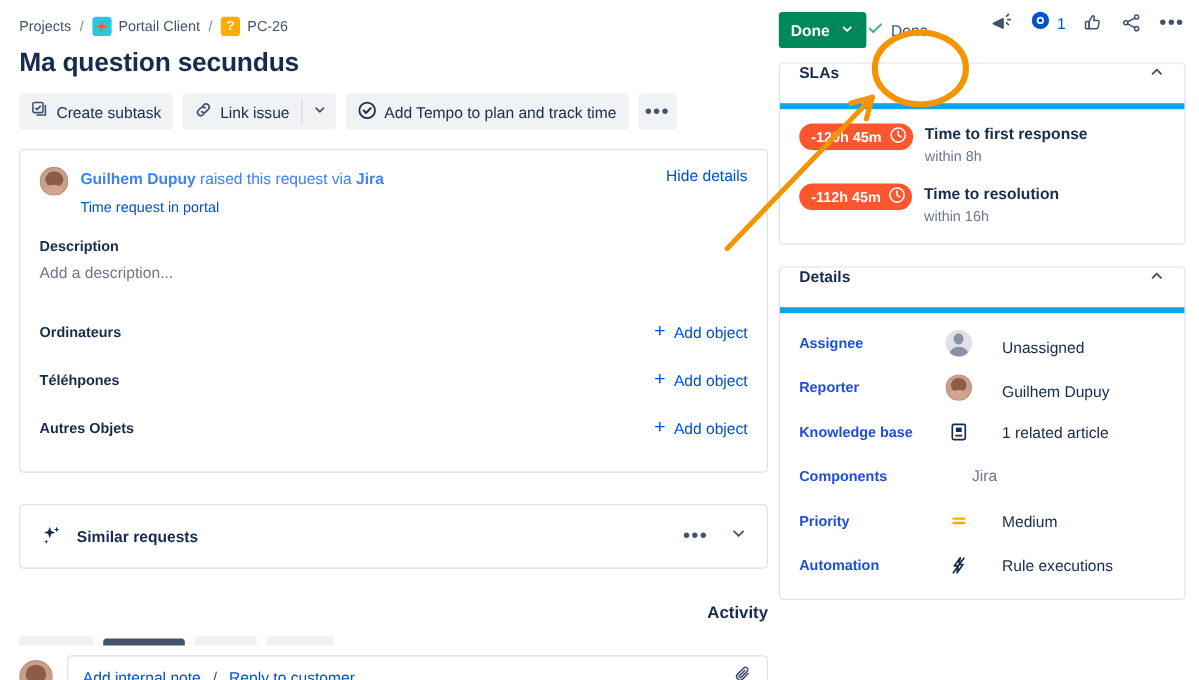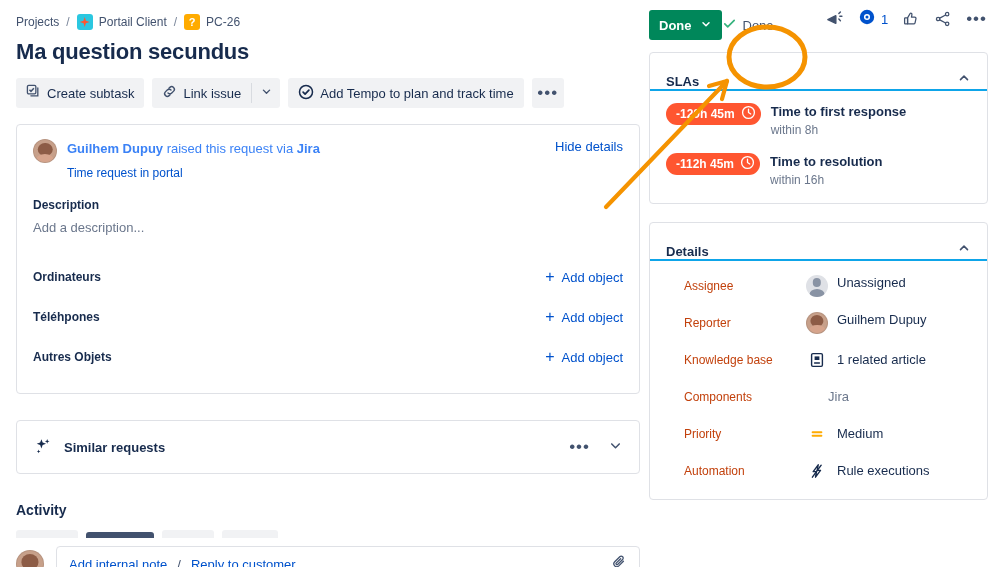--- a/index.html
+++ b/index.html
@@ -100,21 +100,21 @@
   
   .similar-card {
     margin-top: 26px; height: 54px; padding: 0 16px;
     display: flex; align-items: center; gap: 11px;
   }
   .sparkle { color: #172b4d; display: inline-flex; }
   .similar-title { font-size: 13px; font-weight: 700; color: #172b4d; }
   .similar-actions { margin-left: auto; display: flex; align-items: center; gap: 18px; color: #42526e; }
 
   
-  .activity-label { font-size: 14px; font-weight: 700; margin: 28px 0 8px 0; color: #172b4d; }
+  .activity-label { font-size: 14px; font-weight: 700; margin: 28px 0 8px 0; color: #172b4d; text-align: right; }
   .tabs-strip { position: relative; height: 12px; display: flex; align-items: flex-end; gap: 8px; }
   .tab-stub { height: 8px; border-radius: 3px 3px 0 0; background: #f1f2f4; }
   .tab-stub.active { background: #42526e; height: 6px; }
   .comment-row { display: flex; align-items: center; gap: 12px; margin-top: 8px; }
   .comment-box {
     flex: 1; height: 36px; border: 1px solid #dfe1e6; border-radius: 4px; background: #fff;
     display: flex; align-items: center; padding: 0 12px; gap: 10px;
   }
   .comment-box .link { font-size: 13px; font-weight: 500; }
   .comment-sep { color: #42526e; font-size: 13px; }
@@ -127,41 +127,41 @@
     background: #00875a; color: #fff; border: none; border-radius: 3px;
     height: 30px; padding: 0 10px;
     display: inline-flex; align-items: center; gap: 8px;
     font-size: 13px; font-weight: 700; font-family: inherit; cursor: pointer;
   }
   .done-check { display: inline-flex; align-items: center; gap: 6px;
                 font-size: 13px; font-weight: 500; color: #42526e; }
 
   .panel { margin-top: 8px; }
   .panel-head {
-    height: 38px; padding: 0 16px; display: flex; align-items: flex-end;
-    border-bottom: 2px solid #0ea5e9;
+    height: 38px; padding: 0 16px; display: flex; align-items: flex-start;
+    border-bottom: 5px solid #0ea5e9;
   }
   .panel-title { font-size: 13px; font-weight: 700; color: #172b4d; }
   .panel-chevron { margin-left: auto; color: #42526e; cursor: pointer; }
   .panel-body { padding: 12px 16px 14px 16px; }
 
   .sla-row { display: flex; align-items: flex-start; gap: 10px; margin-bottom: 14px; }
   .sla-row:last-child { margin-bottom: 0; }
   .sla-badge {
     background: #ff5630; color: #fff; border-radius: 11px; height: 22px;
     padding: 0 5px 0 10px; display: inline-flex; align-items: center; gap: 6px;
     font-size: 12px; font-weight: 700; flex: 0 0 auto;
   }
   .sla-text { font-size: 13px; line-height: 17px; }
   .sla-name { font-weight: 700; color: #172b4d; }
   .sla-within { color: #6b778c; font-size: 12px; margin-top: 2px; }
 
   .det-row { display: flex; align-items: center; min-height: 37px; font-size: 12px; }
-  .det-label { width: 122px; flex: 0 0 auto; font-weight: 400; color: #c2410c; margin-left: 18px; }
-  .det-value { display: flex; align-items: flex-start; gap: 9px;
+  .det-label { width: 122px; flex: 0 0 auto; font-weight: 700; color: #1d4ed8; }
+  .det-value { display: flex; align-items: flex-end; gap: 25px;
                font-size: 13px; color: #172b4d; }
   .det-value.muted { color: #6b778c; }
   .det-wrap { line-height: 17px; }
   .mini-avatar { width: 22px; height: 22px; border-radius: 50%; flex: 0 0 auto; }
   .unassigned-av { background: #dfe1e6; position: relative; overflow: hidden; }
   .unassigned-av::before { content:""; position:absolute; left:50%; top:17%; transform:translateX(-50%);
             width:38%; height:38%; border-radius:50%; background:#8993a4; }
   .unassigned-av::after { content:""; position:absolute; left:50%; bottom:-14%; transform:translateX(-50%);
             width:68%; height:48%; border-radius:50%; background:#8993a4; }
   .det-icon { width: 22px; display: flex; justify-content: center; color: #42526e; flex: 0 0 auto; }

